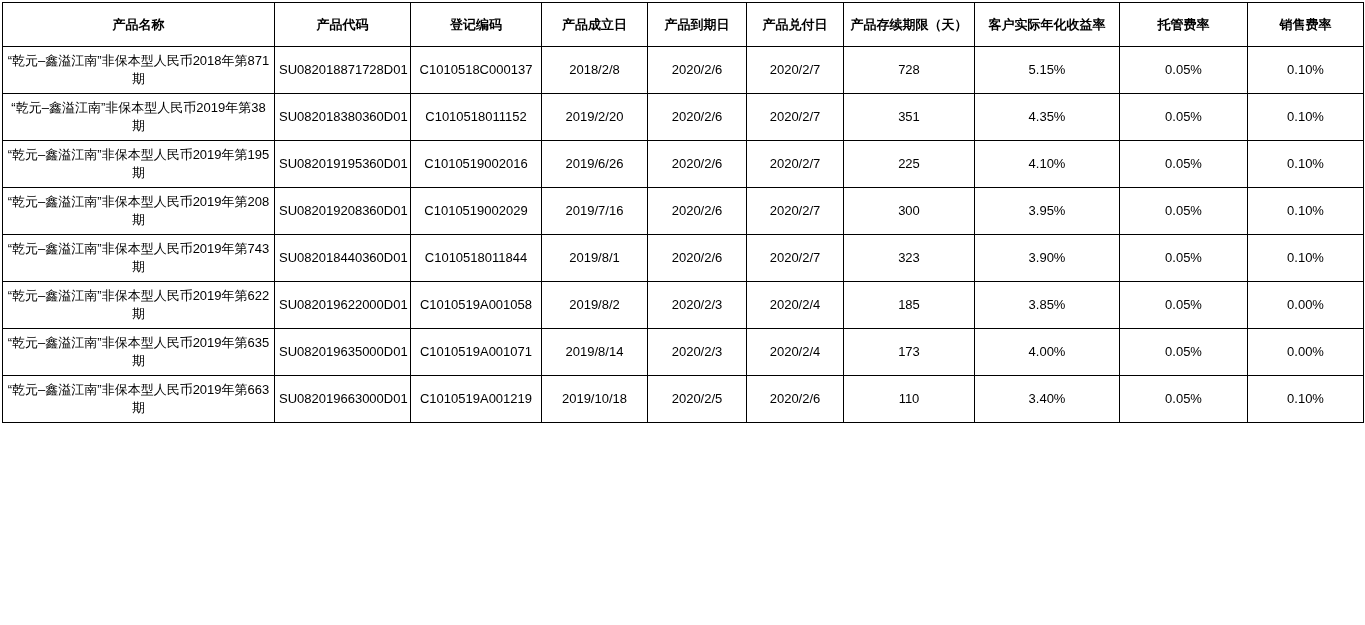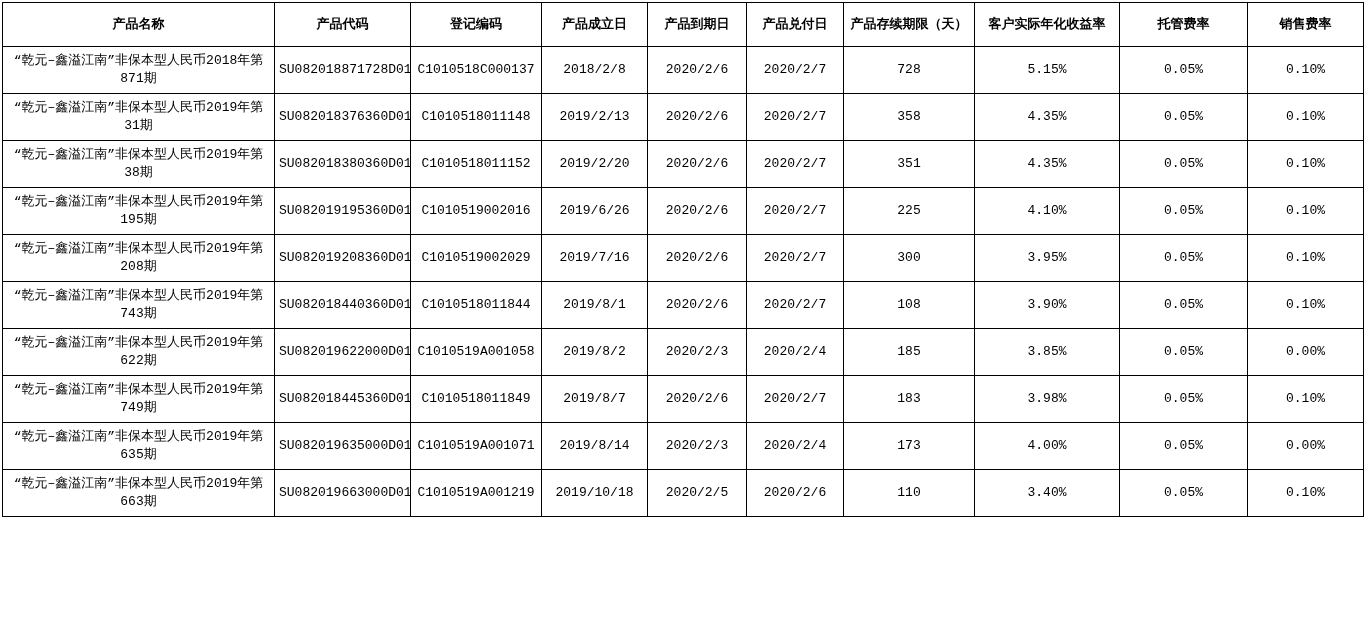--- a/index.html
+++ b/index.html
@@ -16,21 +16,20 @@
   }
   .table-wrap {
     width: 1365px;
     box-sizing: border-box;
   }
   table.product-table {
     border-collapse: collapse;
     table-layout: fixed;
     width: 1361px;
     margin: 2px 0 0 2px;
-    font-family: Liberation Mono, monospace;
   }
   table.product-table th,
   table.product-table td {
     border: 1px solid #000000;
     padding: 2px 4px;
     font-size: 13px;
     line-height: 1.35;
     vertical-align: middle;
     box-sizing: border-box;
   }
@@ -100,32 +99,20 @@
           <td>C1010518C000137</td>
           <td>2018/2/8</td>
           <td>2020/2/6</td>
           <td>2020/2/7</td>
           <td>728</td>
           <td>5.15%</td>
           <td>0.05%</td>
           <td>0.10%</td>
         </tr>
         <tr>
-          <td class="cell-name">“乾元–鑫溢江南”非保本型人民币2019年第31期</td>
-          <td>SU082018376360D01</td>
-          <td>C1010518011148</td>
-          <td>2019/2/13</td>
-          <td>2020/2/6</td>
-          <td>2020/2/7</td>
-          <td>358</td>
-          <td>4.35%</td>
-          <td>0.05%</td>
-          <td>0.10%</td>
-        </tr>
-        <tr>
           <td class="cell-name">“乾元–鑫溢江南”非保本型人民币2019年第38期</td>
           <td>SU082018380360D01</td>
           <td>C1010518011152</td>
           <td>2019/2/20</td>
           <td>2020/2/6</td>
           <td>2020/2/7</td>
           <td>351</td>
           <td>4.35%</td>
           <td>0.05%</td>
           <td>0.10%</td>
@@ -154,48 +141,36 @@
           <td>0.05%</td>
           <td>0.10%</td>
         </tr>
         <tr>
           <td class="cell-name">“乾元–鑫溢江南”非保本型人民币2019年第743期</td>
           <td>SU082018440360D01</td>
           <td>C1010518011844</td>
           <td>2019/8/1</td>
           <td>2020/2/6</td>
           <td>2020/2/7</td>
-          <td>108</td>
+          <td>323</td>
           <td>3.90%</td>
           <td>0.05%</td>
           <td>0.10%</td>
         </tr>
         <tr>
           <td class="cell-name">“乾元–鑫溢江南”非保本型人民币2019年第622期</td>
           <td>SU082019622000D01</td>
           <td>C1010519A001058</td>
           <td>2019/8/2</td>
           <td>2020/2/3</td>
           <td>2020/2/4</td>
           <td>185</td>
           <td>3.85%</td>
           <td>0.05%</td>
           <td>0.00%</td>
-        </tr>
-        <tr>
-          <td class="cell-name">“乾元–鑫溢江南”非保本型人民币2019年第749期</td>
-          <td>SU082018445360D01</td>
-          <td>C1010518011849</td>
-          <td>2019/8/7</td>
-          <td>2020/2/6</td>
-          <td>2020/2/7</td>
-          <td>183</td>
-          <td>3.98%</td>
-          <td>0.05%</td>
-          <td>0.10%</td>
         </tr>
         <tr>
           <td class="cell-name">“乾元–鑫溢江南”非保本型人民币2019年第635期</td>
           <td>SU082019635000D01</td>
           <td>C1010519A001071</td>
           <td>2019/8/14</td>
           <td>2020/2/3</td>
           <td>2020/2/4</td>
           <td>173</td>
           <td>4.00%</td>

